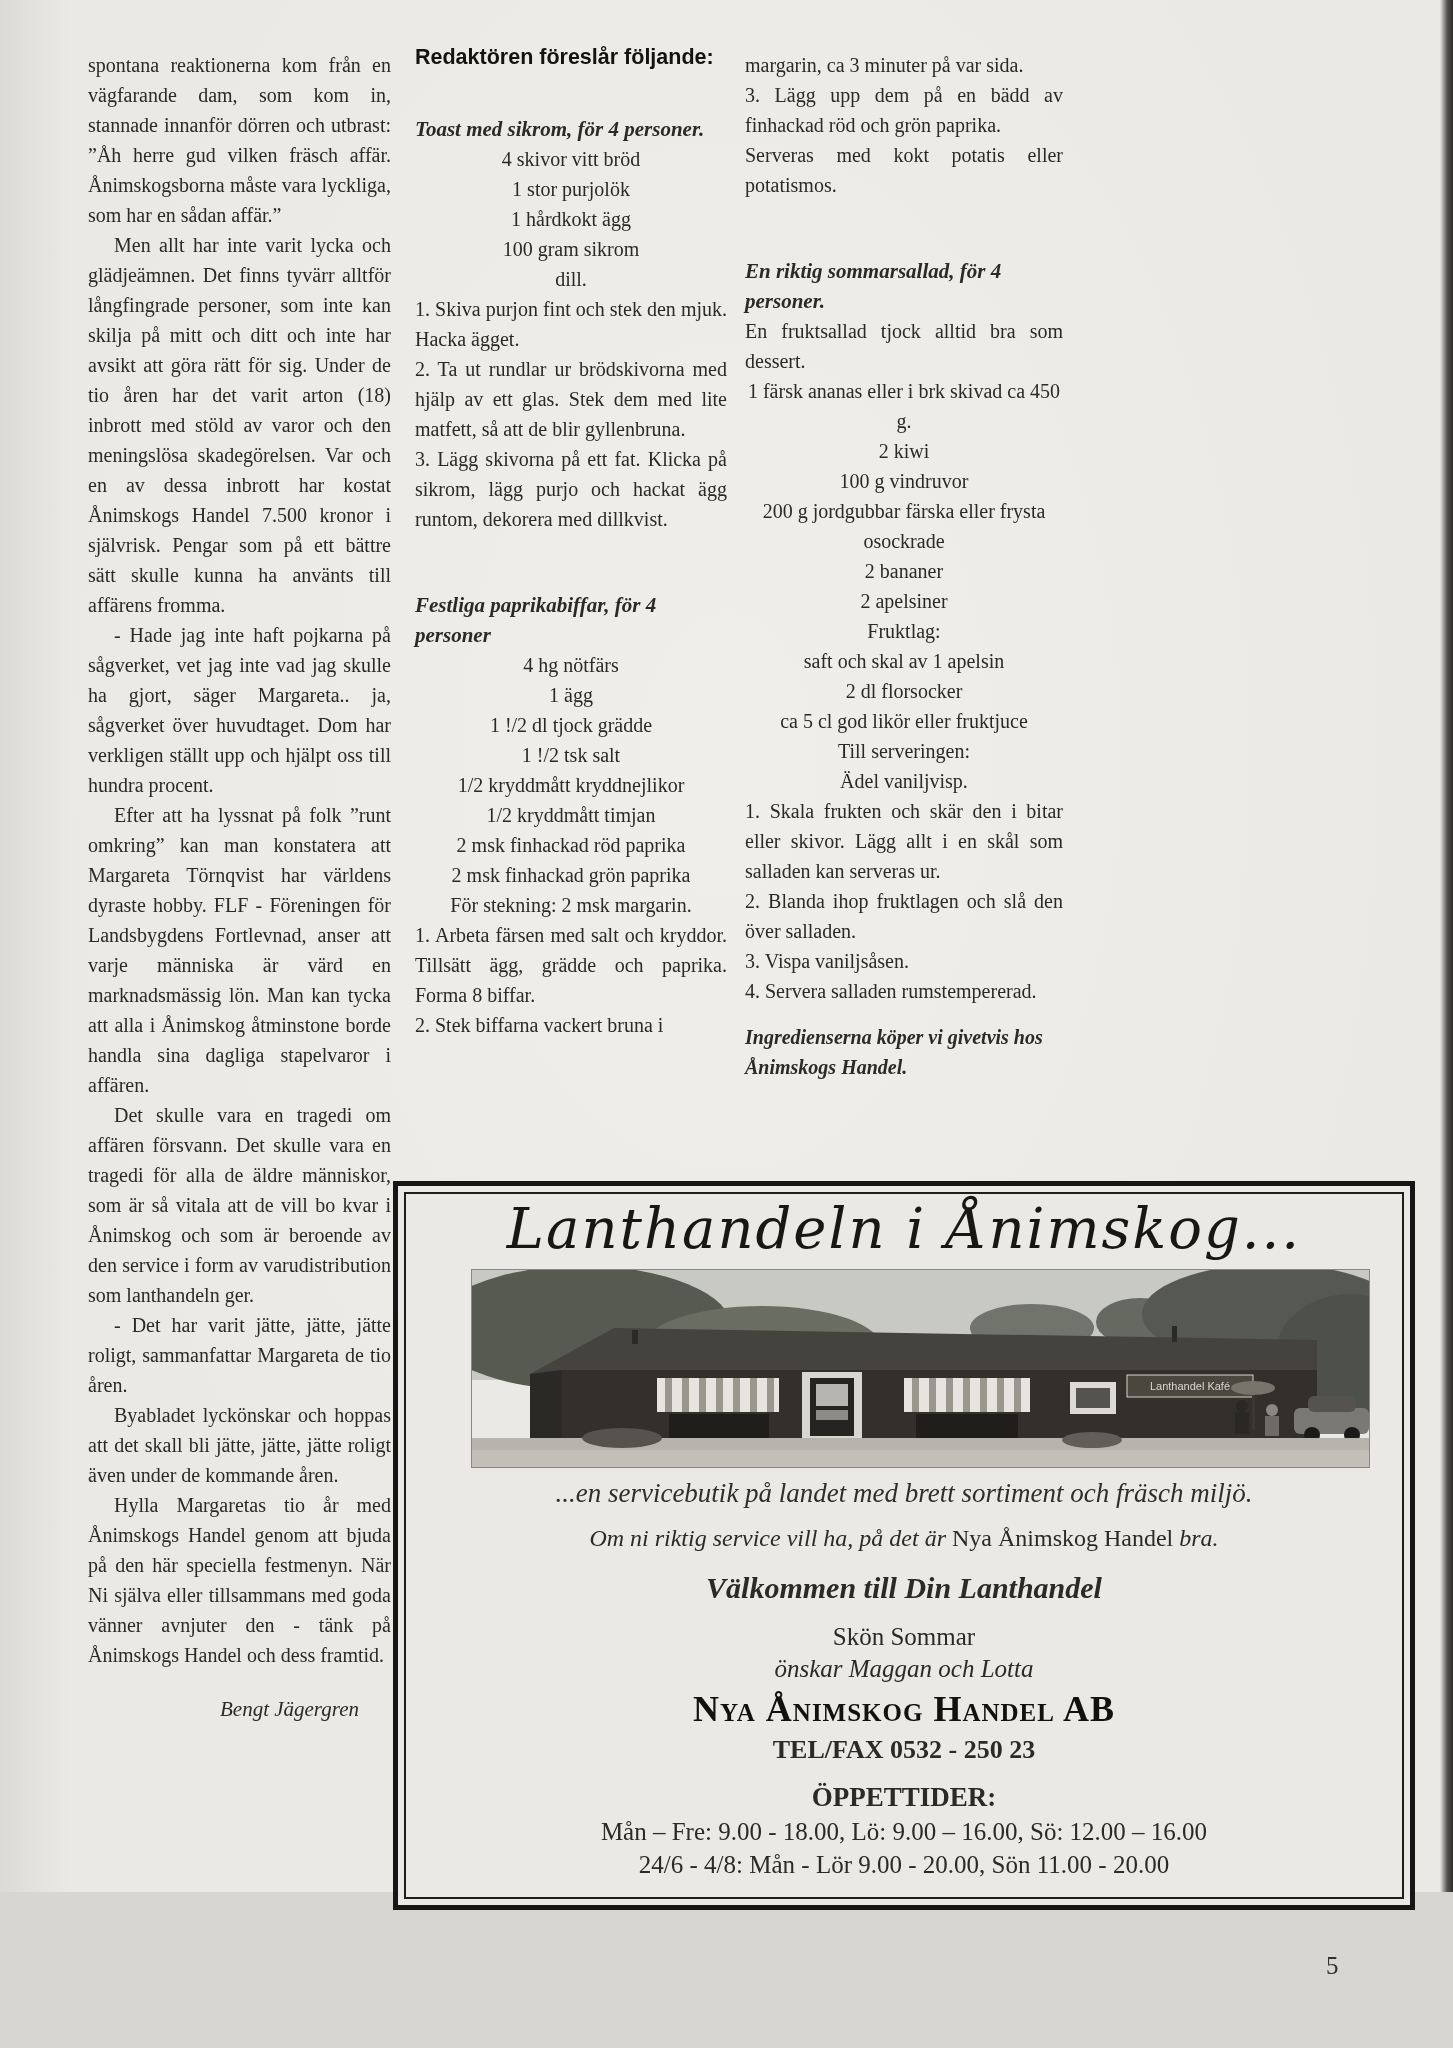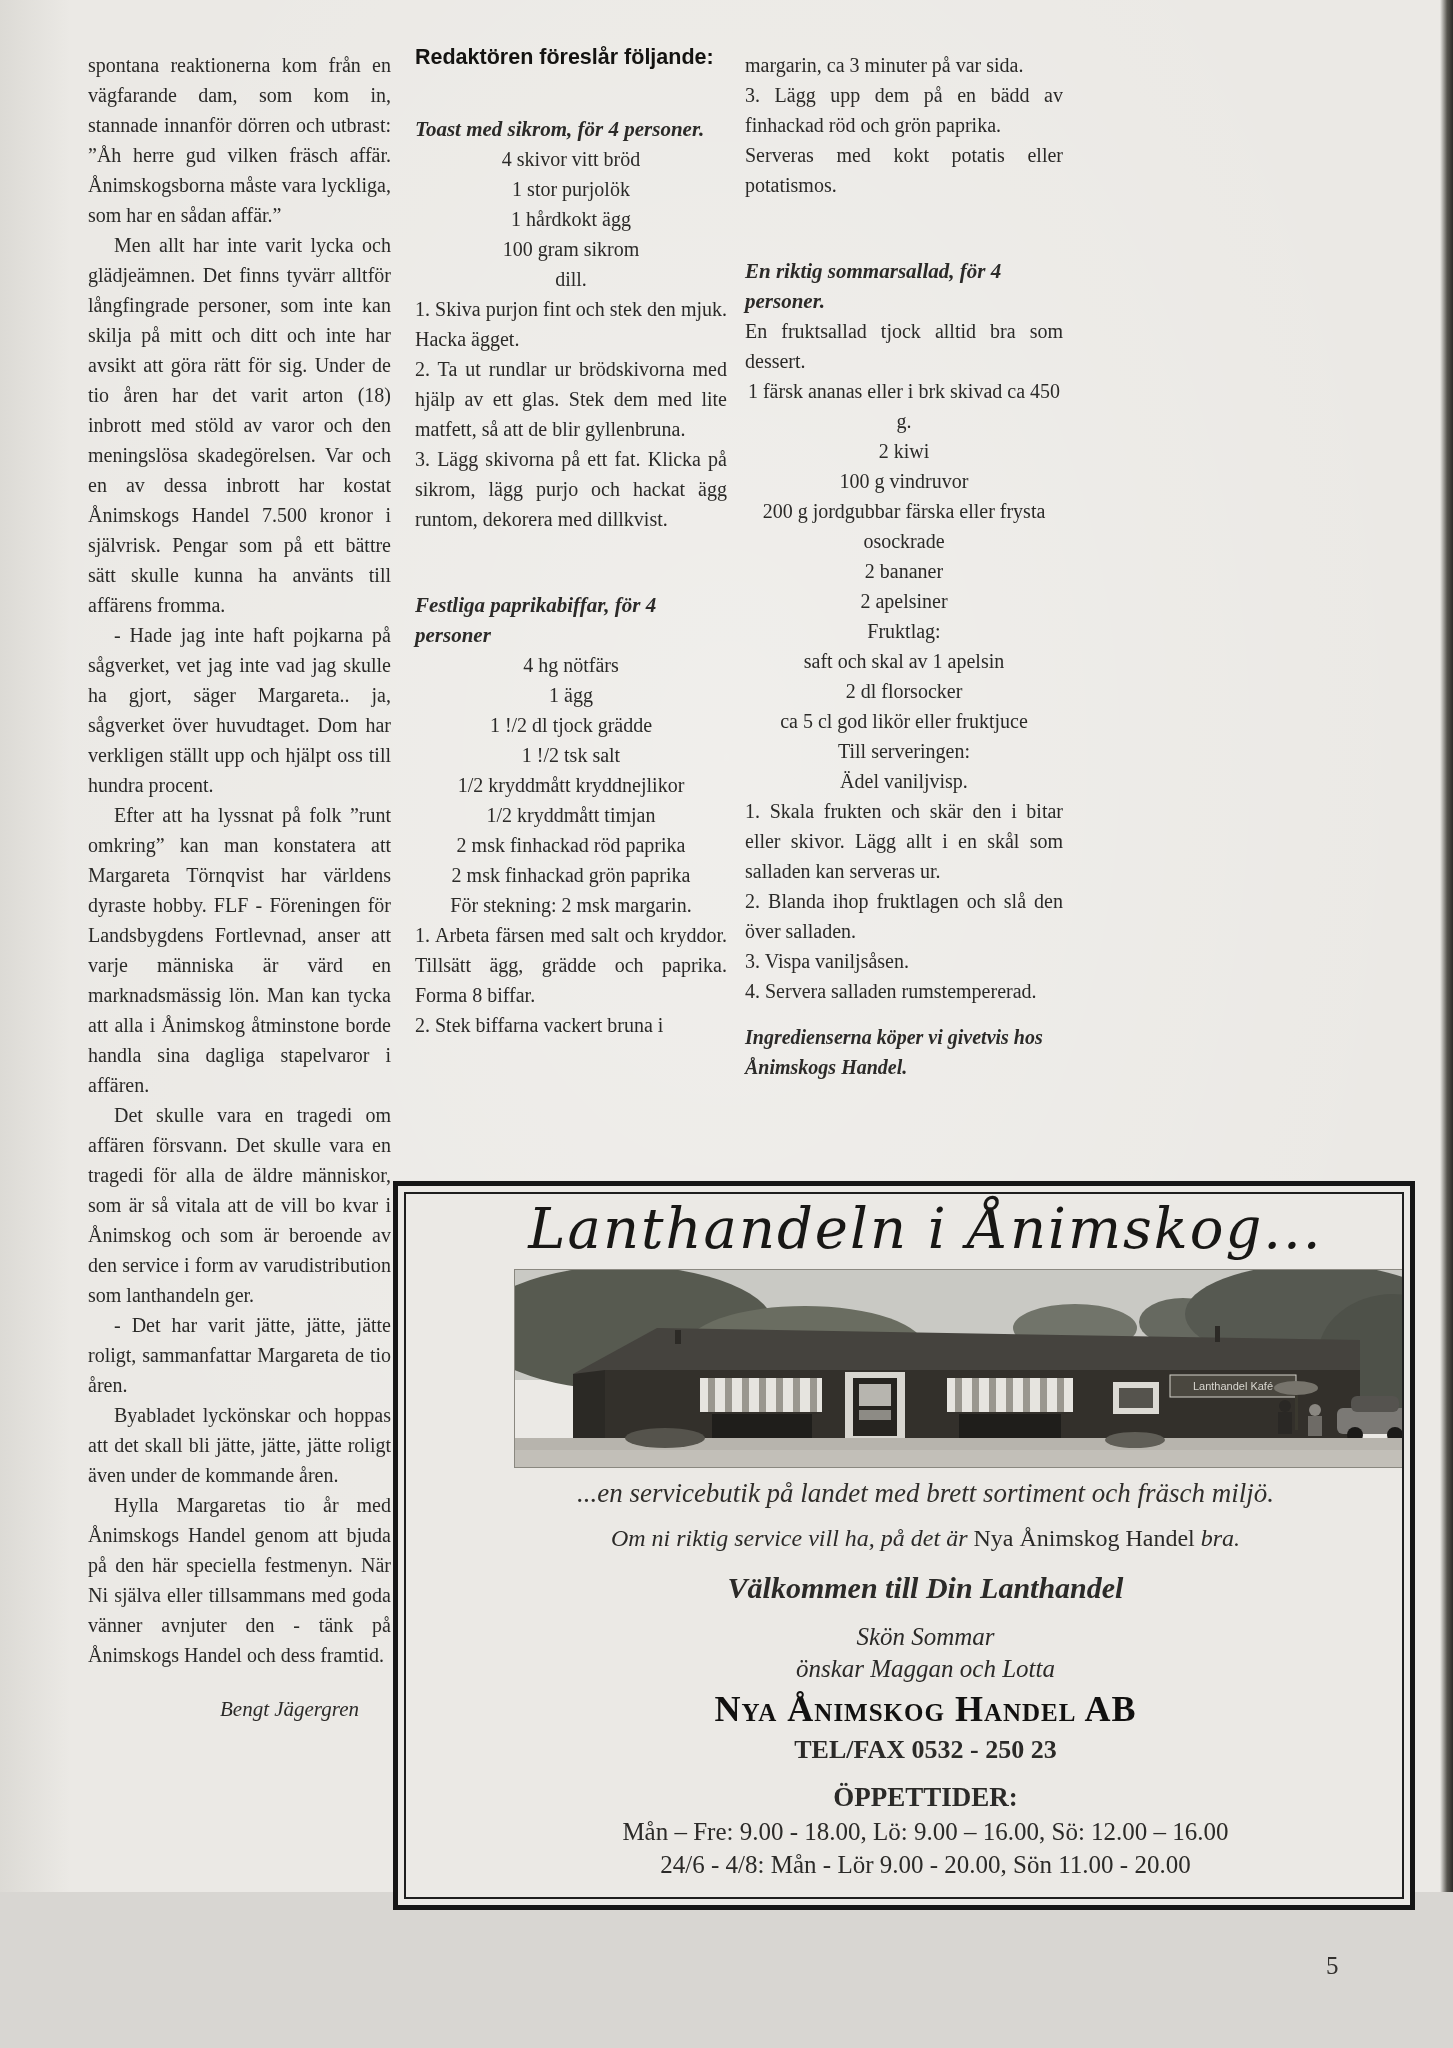--- a/index.html
+++ b/index.html
@@ -32,30 +32,30 @@
   .recipe-title { font-weight:bold; font-style:italic; font-size:21px;
     line-height:30px; margin:0; text-align:left; }
   .mt { margin-top:56px; }
   .ing { text-align:center; }
   .step { margin:0; }
   .closing { font-weight:bold; font-style:italic; margin-top:16px; text-align:left; }
 
   .ad { position:absolute; left:393px; top:1181px; width:1022px; height:729px;
     box-sizing:border-box; border:5px solid #161616; background:#ebe9e5; padding:6px; }
   .ad-inner { box-sizing:border-box; border:2px solid #1e1e1e; width:100%; height:100%;
-    display:flex; flex-direction:column; align-items:center; overflow:hidden;padding-left:43px; }
+    display:flex; flex-direction:column; align-items:center; overflow:hidden; }
   .ad-title { font-family:"DejaVu Serif", serif; font-style:italic; font-size:56px;
     line-height:62px; margin-top:4px; letter-spacing:2px; color:#181715; }
   .ad-photo { margin-top:10px; width:897px; height:197px; align-self:flex-start;
     margin-left:66px; box-shadow:0 0 0 1px #8a8880; }
   .ad-caption { font-style:italic; font-size:27px; line-height:33px; margin-top:10px; color:#302e2b; }
   .ad-slogan { font-style:italic; font-size:24px; line-height:33px; margin-top:12px; }
   .ad-slogan .upright { font-style:normal; }
   .ad-welcome { font-weight:bold; font-style:italic; font-size:30px; line-height:38px; margin-top:14px; }
-  .ad-greet1 { font-style:italic; font-size:25px; line-height:31px; margin-top:14px; }
+  .ad-greet1 { font-size:25px; line-height:31px; margin-top:14px; }
   .ad-greet2 { font-style:italic; font-size:25px; line-height:31px; margin-top:1px; }
   .ad-company { font-weight:bold; font-variant:small-caps; font-size:36px; line-height:46px;
     margin-top:2px; letter-spacing:1px; color:#121110; }
   .ad-telfax { font-weight:bold; font-size:26px; line-height:32px; margin-top:2px; }
   .ad-hours-h { font-weight:bold; font-size:27px; line-height:34px; margin-top:14px; }
   .ad-hours { font-size:25px; line-height:31px; margin-top:2px; }
 
   .pageno { position:absolute; left:1326px; top:1952px; font-size:25px; color:#33312e; }
 </style>
 </head>

